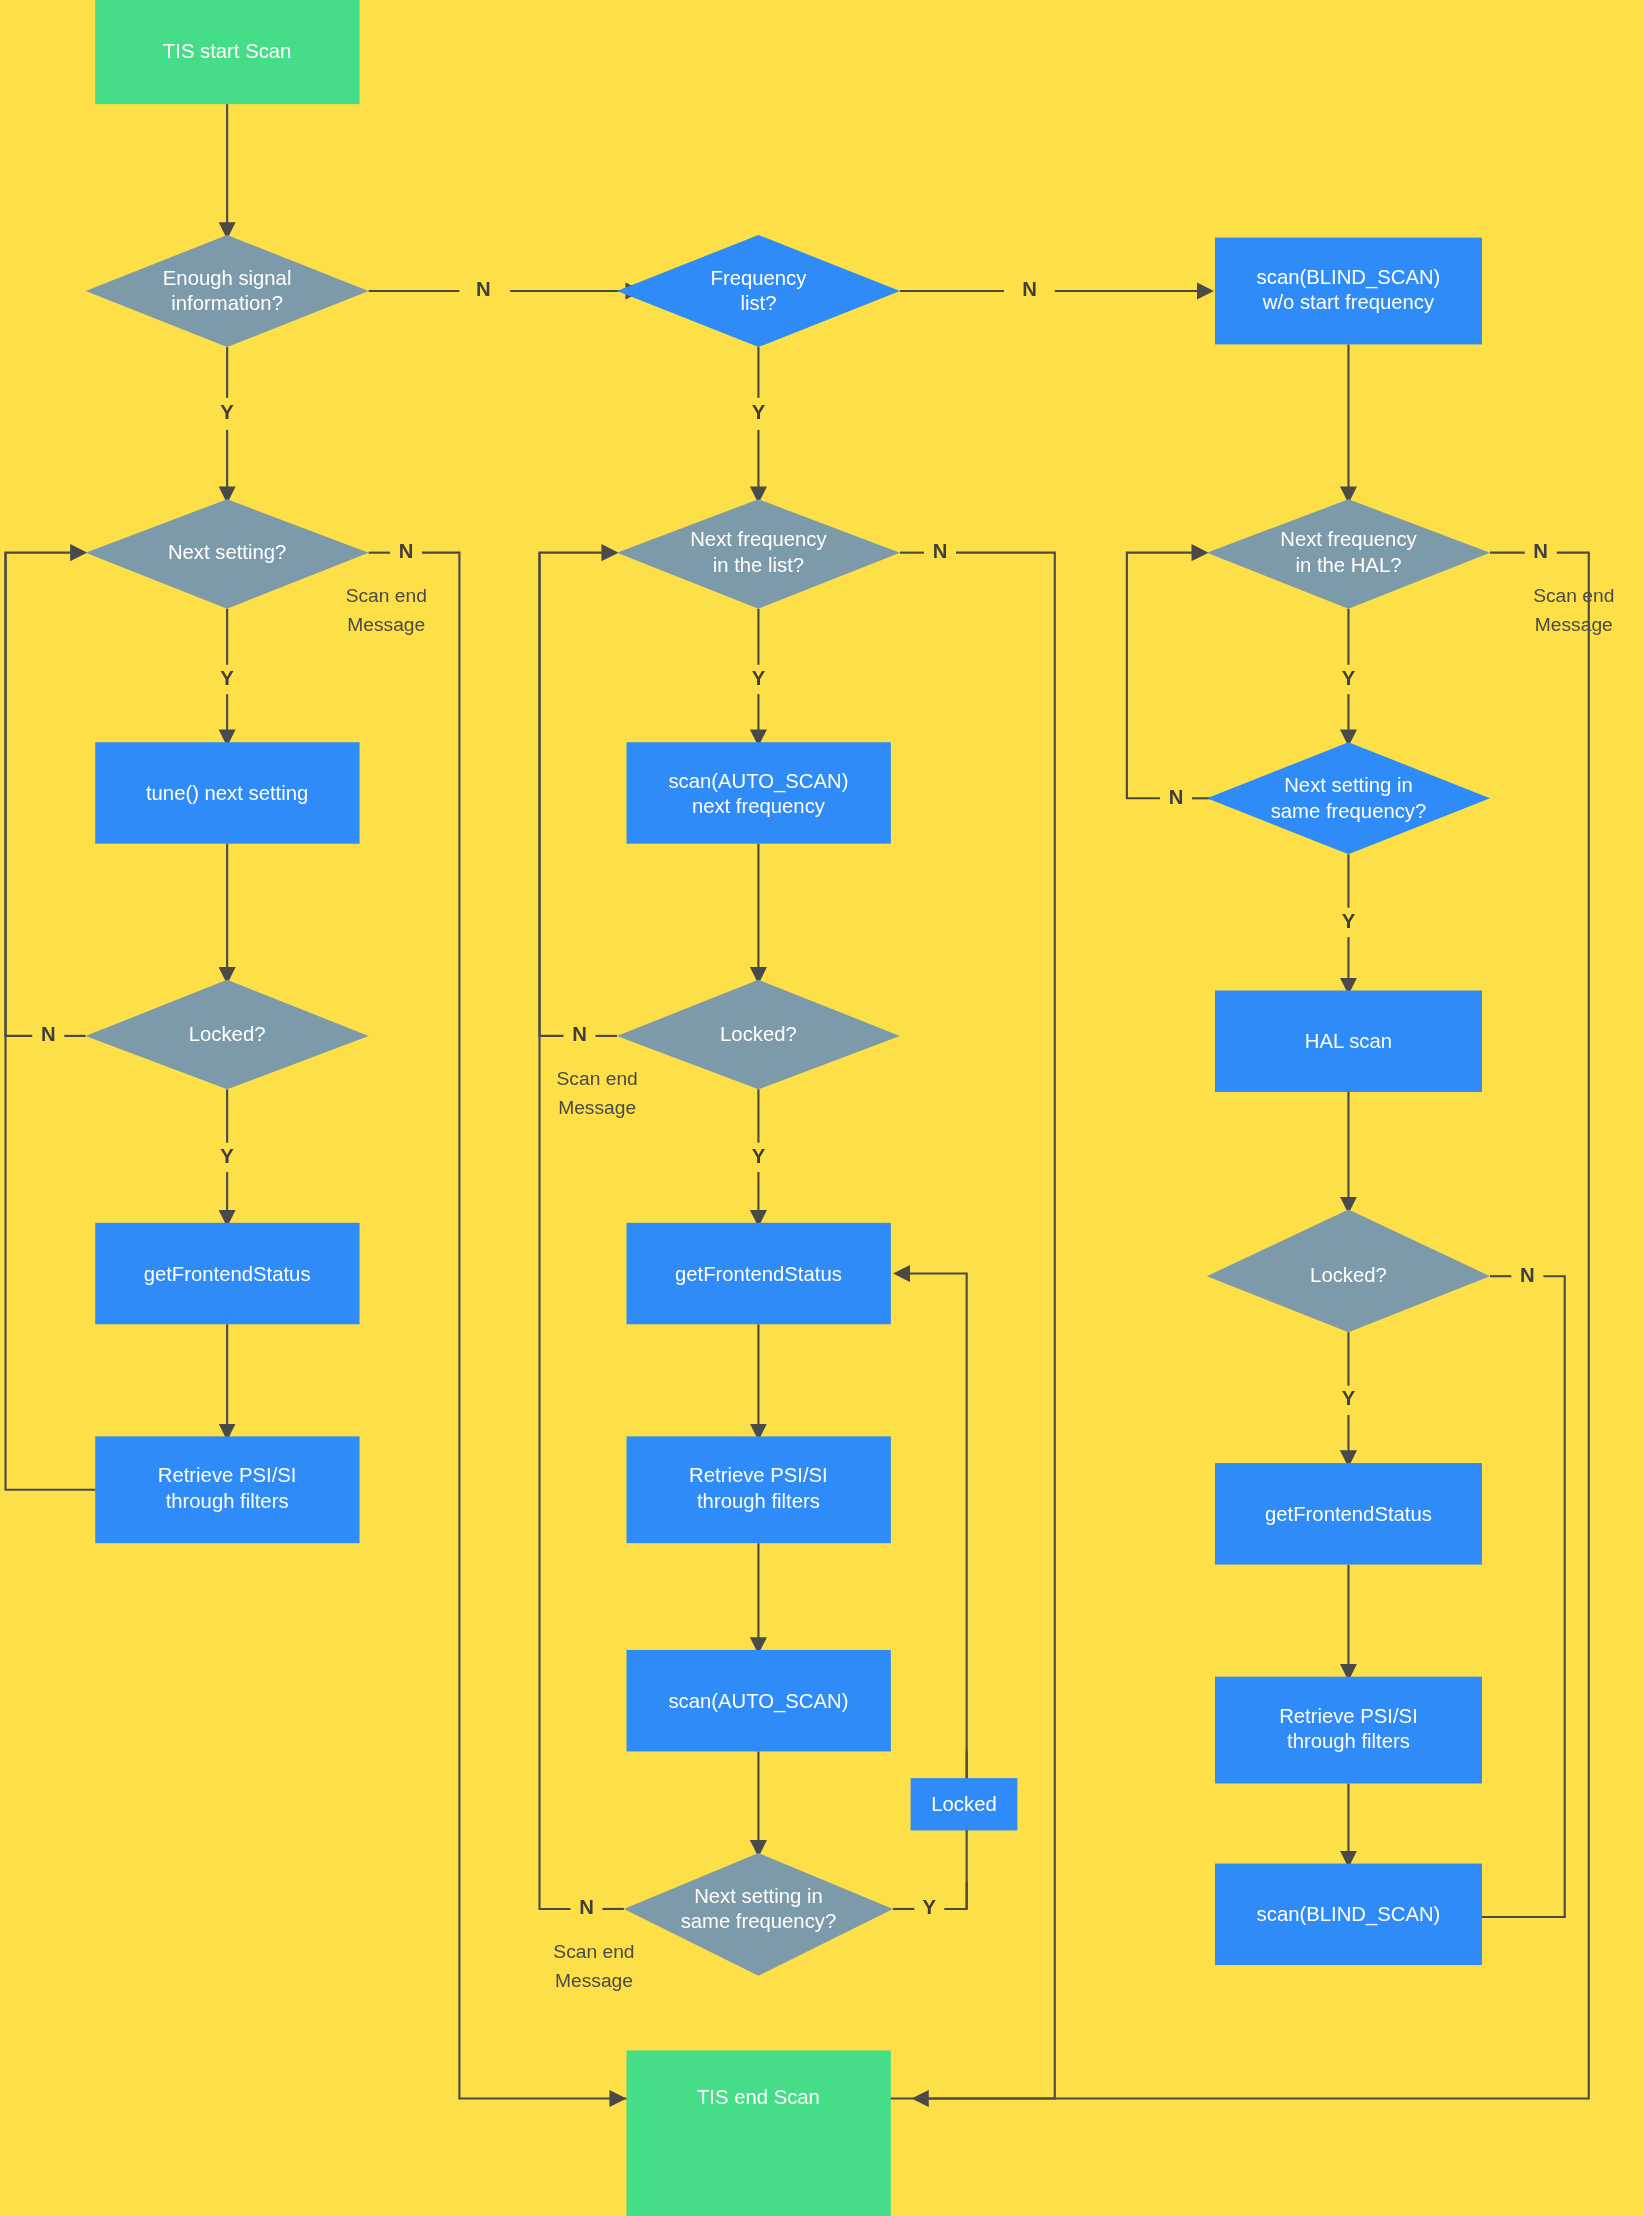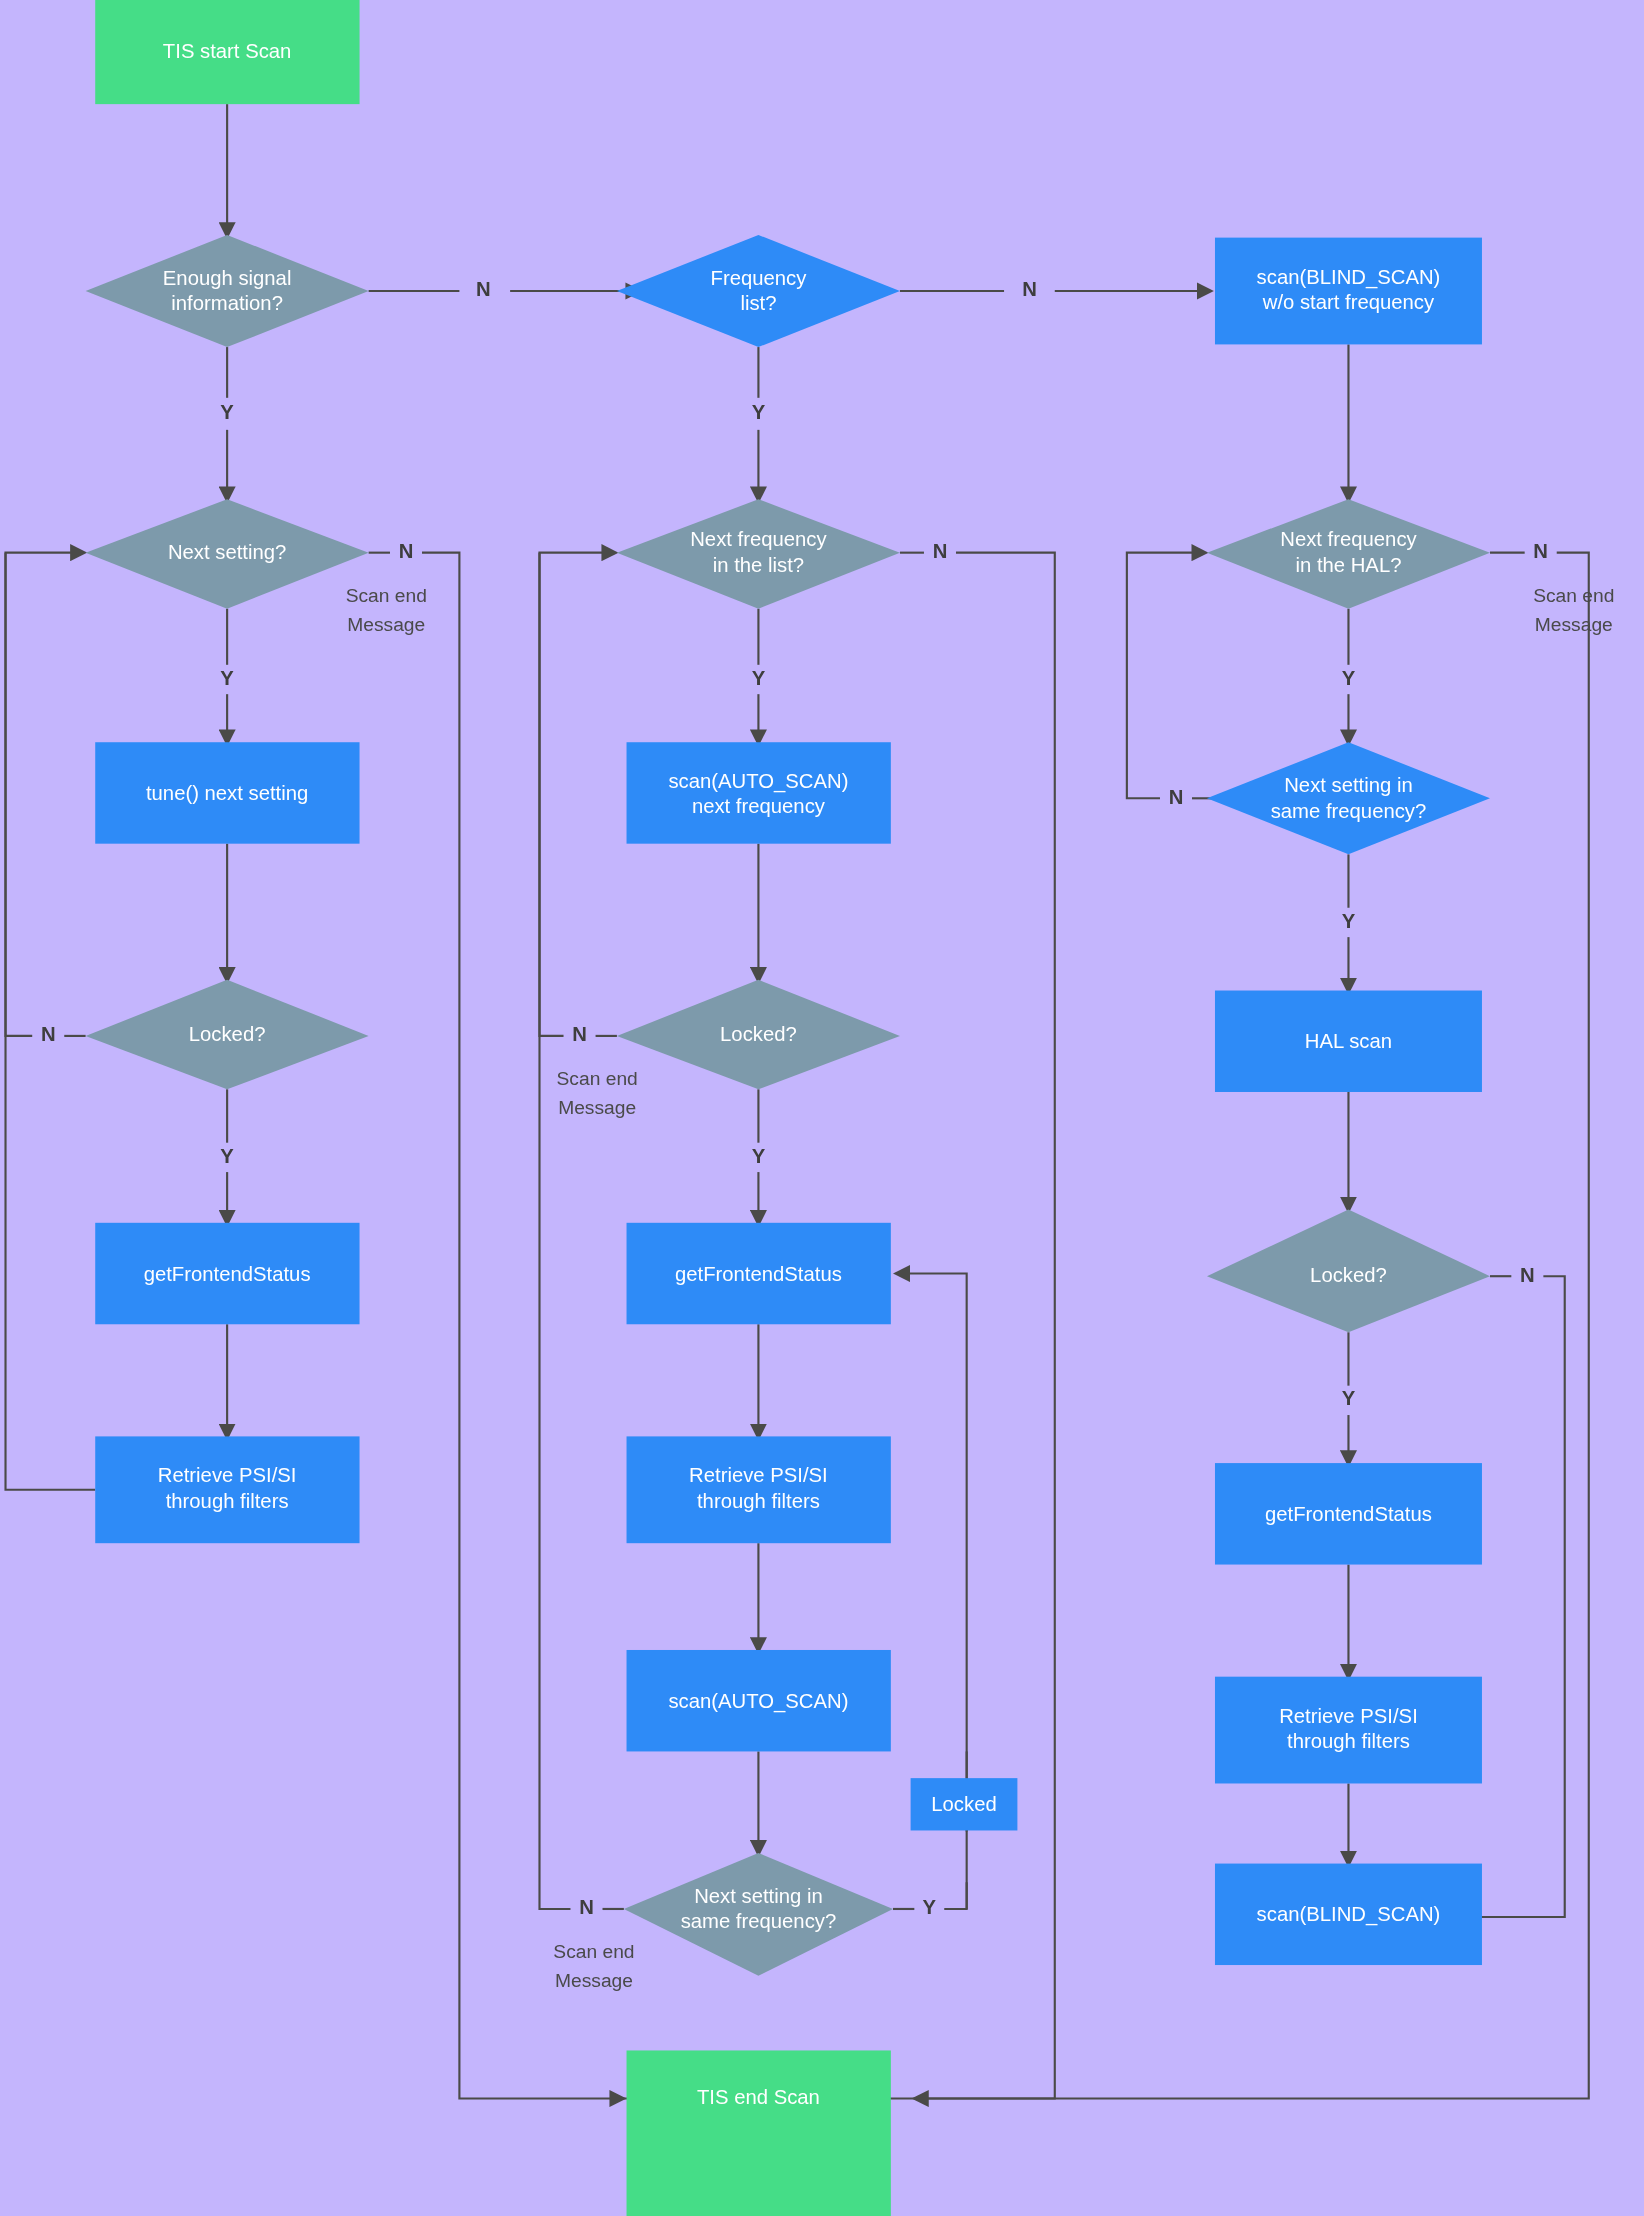--- a/index.html
+++ b/index.html
@@ -1,18 +1,18 @@
 <!DOCTYPE html>
 <html style="font-size:8.5px"><head>
 <meta charset="utf-8">
 <style>
   html,body{margin:0;padding:0;background:#000;}
   body{width:1645px;height:2216px;overflow:hidden;
        font-family:"Liberation Sans","DejaVu Sans",sans-serif;}
-  #stage{position:relative;width:1645px;height:2216px;background:#c4b5fd;}
+  #stage{position:relative;width:1645px;height:2216px;background:#fde047;}
   svg{position:absolute;left:0;top:0;width:1645px;height:2216px;}
   .node-text{fill:#ffffff;font-family:"Liberation Sans","DejaVu Sans",sans-serif;
              font-size:38px;text-anchor:middle;dominant-baseline:middle;}
   .edge-label{fill:#3e3e3e;font-family:"Liberation Sans","DejaVu Sans",sans-serif;
              font-size:38px;font-weight:bold;text-anchor:middle;dominant-baseline:middle;}
   .note-label{fill:#4a4a4a;font-family:"Liberation Sans","DejaVu Sans",sans-serif;
              font-size:36px;text-anchor:middle;dominant-baseline:middle;}
   .lnk{stroke:#4a4a48;stroke-width:4;fill:none;}
 </style>
 </head>

